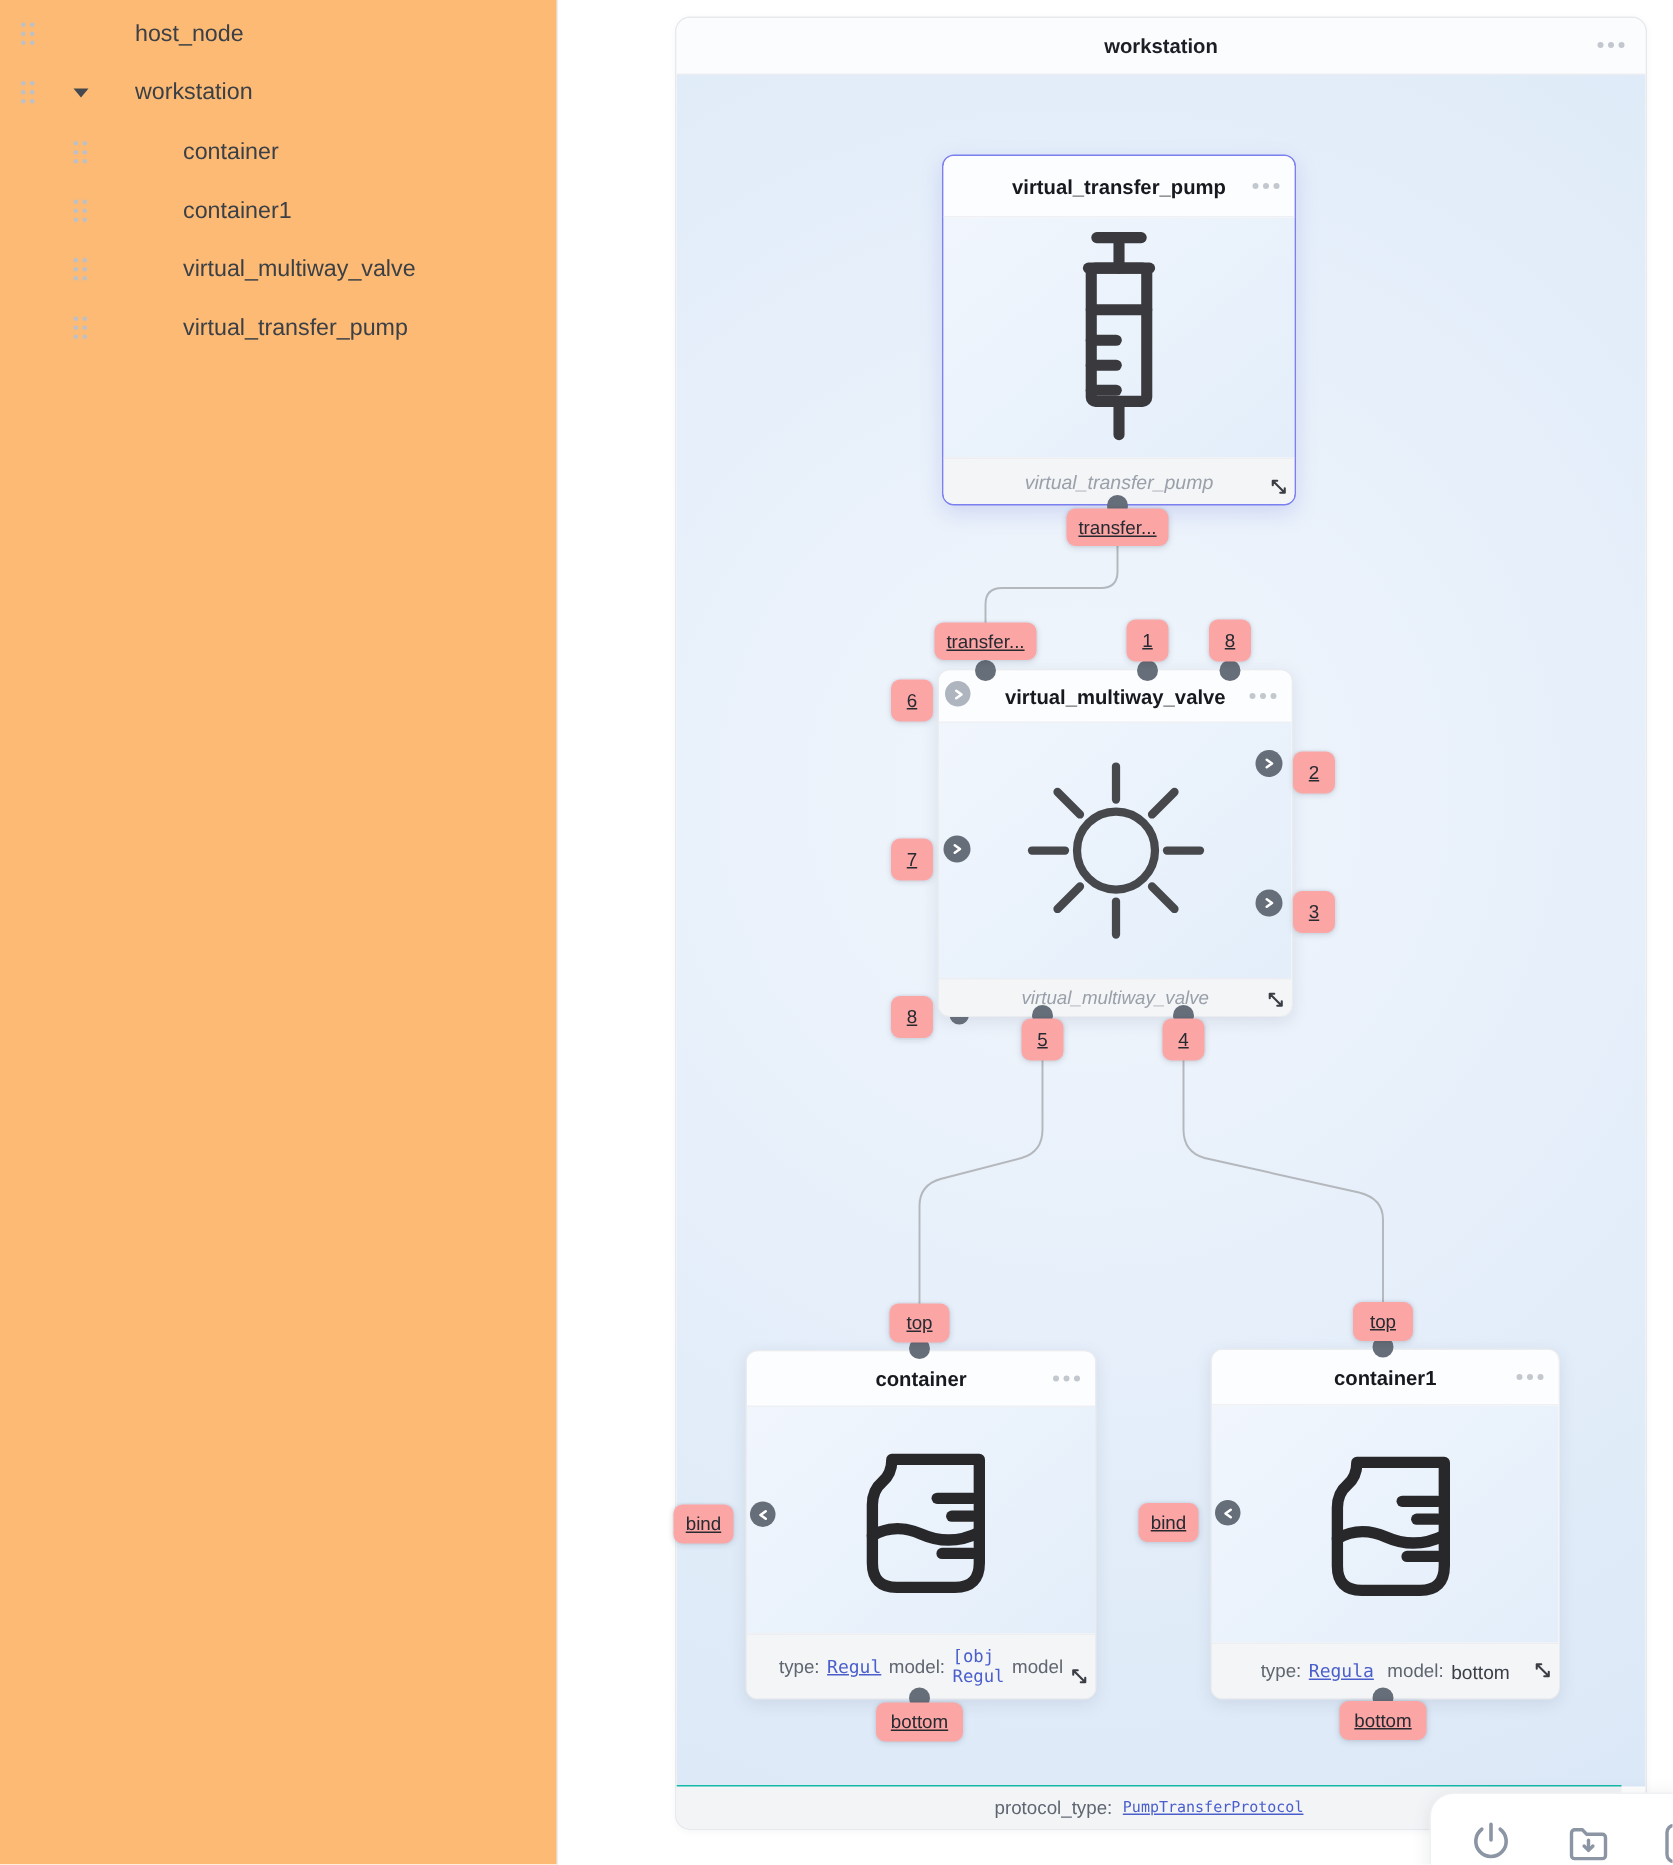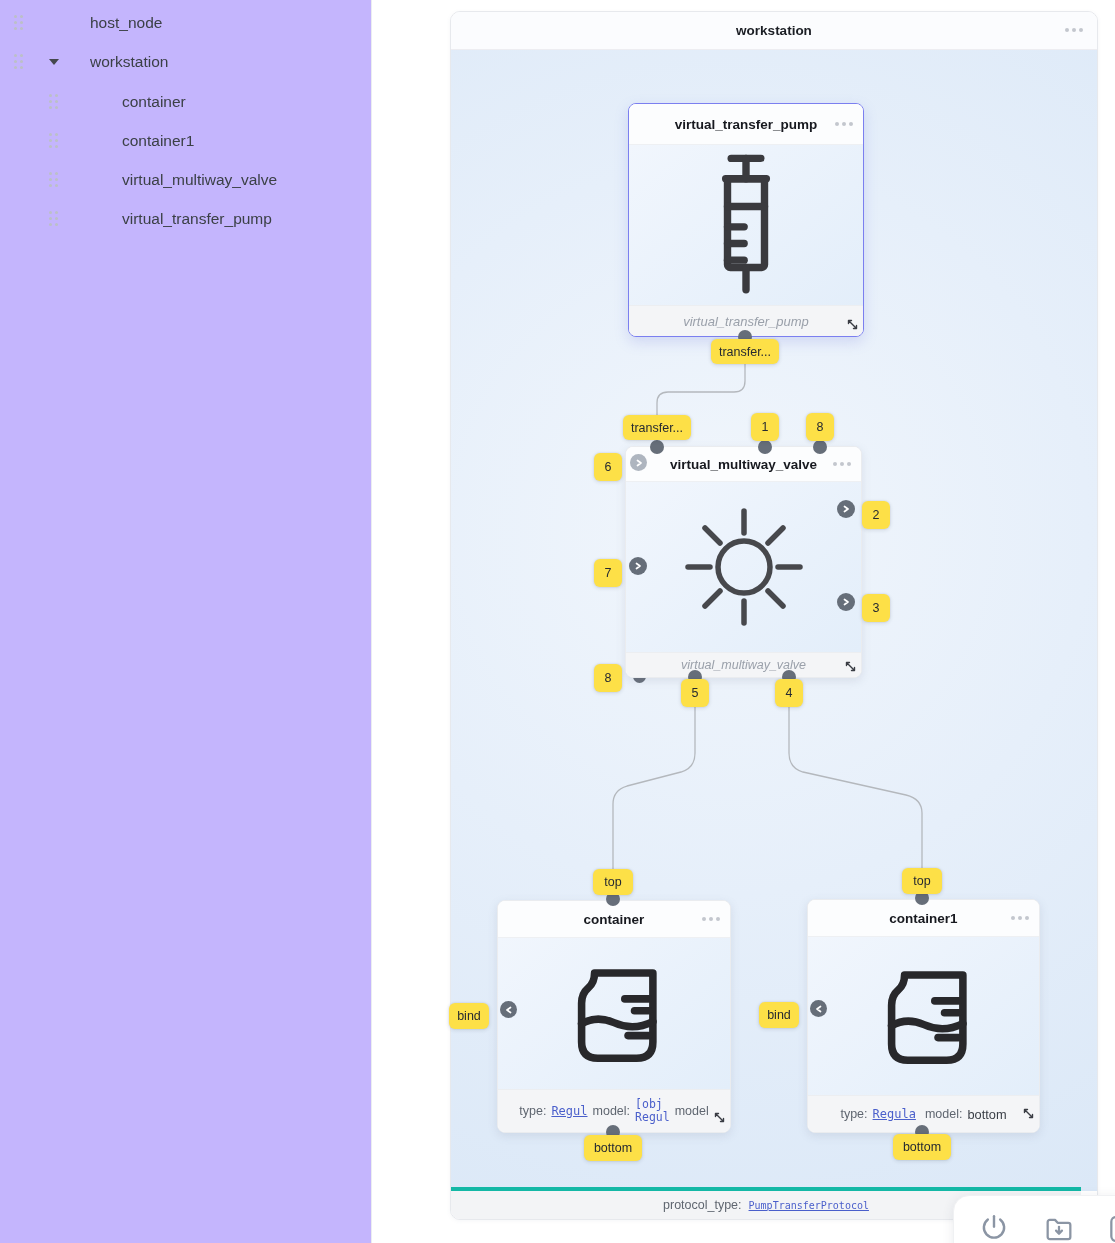--- a/index.html
+++ b/index.html
@@ -2,34 +2,34 @@
 <html><head>
 <meta charset="utf-8">
 <style>
   html,body{margin:0;padding:0;}
   body{
     width:1115px;height:1243px;position:relative;overflow:hidden;
     background:#ffffff;font-family:"Liberation Sans",sans-serif;
     -webkit-font-smoothing:antialiased;
   }
   
-  .sidebar{position:absolute;left:0;top:0;width:371px;height:1243px;background:#c4b5fd;border-right:1px solid #ebedf0;z-index:5;}
+  .sidebar{position:absolute;left:0;top:0;width:371px;height:1243px;background:#fdba74;border-right:1px solid #ebedf0;z-index:5;}
   .tree-row{position:absolute;height:34px;left:0;width:370px;display:flex;align-items:center;cursor:pointer;}
   .tree-label{font-size:15.5px;color:#3b4046;position:absolute;white-space:nowrap;}
   .dots6{position:absolute;width:3px;height:3px;border-radius:50%;background:#bcc0c7;
     box-shadow:6px 0 0 #bcc0c7,0 6px 0 #bcc0c7,6px 6px 0 #bcc0c7,0 12px 0 #bcc0c7,6px 12px 0 #bcc0c7;}
   .caret{position:absolute;width:0;height:0;border-left:5px solid transparent;border-right:5px solid transparent;border-top:6px solid #45484d;}
   
   .panel{position:absolute;left:450px;top:11px;width:646px;height:1207px;background:#fff;
     border:1px solid #e7e9ed;border-radius:10px;box-shadow:0 1px 4px rgba(120,130,150,.07);z-index:0;overflow:hidden;}
   .panel-header{position:absolute;left:0;top:0;right:0;height:37px;background:#fbfcfe;border-bottom:1px solid #ededf1;
     display:flex;align-items:center;justify-content:center;font-weight:bold;font-size:13.5px;color:#1b1e24;}
   .panel-body{position:absolute;left:0;top:38px;right:0;bottom:28px;
     background:radial-gradient(circle at 42% 42%, #f1f6fc 0%, #e6effa 48%, #dbe8f7 100%);}
-  .panel-footer{position:absolute;left:0;bottom:0;right:16px;height:28px;background:#f3f4f6;border-top:4px solid #14b8a6;
+  .panel-footer{position:absolute;left:0;bottom:0;right:16px;height:28px;background:#f3f4f6;border-top:1px solid #14b8a6;
     display:flex;align-items:center;justify-content:center;gap:7px;font-size:12.5px;color:#5f6670;}
   .ellipsis{display:flex;gap:3px;position:absolute;cursor:pointer;}
   .ellipsis i{width:4px;height:4px;border-radius:50%;background:#c3c7ce;}
   
   .node{position:absolute;display:flex;flex-direction:column;background:#fff;border:1px solid #eaecef;border-radius:8px;
     box-shadow:0 3px 10px rgba(110,120,140,.16);z-index:2;overflow:hidden;}
   .node.selected{border:1.5px solid #7b7ff0;box-shadow:0 5px 14px rgba(110,120,220,.22);}
   .node-header{position:relative;display:flex;align-items:center;justify-content:center;background:#fcfdfe;
     border-bottom:1px solid #eef0f3;font-weight:bold;font-size:13.5px;color:#17191f;}
   .node-body{flex:1;display:flex;align-items:center;justify-content:center;
@@ -38,22 +38,22 @@
     border-top:1px solid #eceef1;font-style:italic;font-size:13px;color:#9aa0aa;overflow:hidden;}
   .fields{font-style:normal;gap:5px;color:#5f6670;font-size:12.5px;}
   .code{font-family:"DejaVu Sans Mono",monospace;color:#4a5fcb;font-size:12px;white-space:nowrap;text-decoration:underline;}
   .code2{font-family:"DejaVu Sans Mono",monospace;color:#4a5fcb;font-size:11.5px;line-height:1.15;text-align:left;}
   .plainval{color:#3a3f47;font-size:12.8px;}
   .resize{position:absolute;right:4px;bottom:5px;cursor:nwse-resize;}
   
   .port{position:absolute;border-radius:50%;background:#666e79;z-index:3;display:flex;align-items:center;justify-content:center;cursor:crosshair;}
   .port.lite{background:#aeb5bf;}
   .port.under{z-index:1;}
-  .plabel{position:absolute;background:#fde047;border-radius:6px;z-index:4;display:flex;align-items:center;justify-content:center;
-    font-size:12.5px;color:#262a31;box-shadow:0 0 0 1px rgba(30,40,60,.03),0 1px 4px rgba(30,40,60,.14);white-space:nowrap;}
+  .plabel{position:absolute;background:#fca5a5;border-radius:6px;z-index:4;display:flex;align-items:center;justify-content:center;
+    font-size:12.5px;color:#262a31;box-shadow:0 0 0 1px rgba(30,40,60,.03),0 1px 4px rgba(30,40,60,.14);white-space:nowrap;text-decoration:underline;}
   .edges{position:absolute;left:0;top:0;z-index:1;pointer-events:none;}
   .edges path{fill:none;stroke:#b4b8bd;stroke-width:1.3px;}
   
   .toolbar{position:absolute;left:953px;top:1195px;width:220px;height:70px;background:#fff;border:1px solid #f0f1f3;
     border-radius:16px;box-shadow:0 2px 12px rgba(60,70,90,.10);z-index:10;}
   .tbtn{position:absolute;cursor:pointer;}
 </style>
 </head>
 <body>
 

